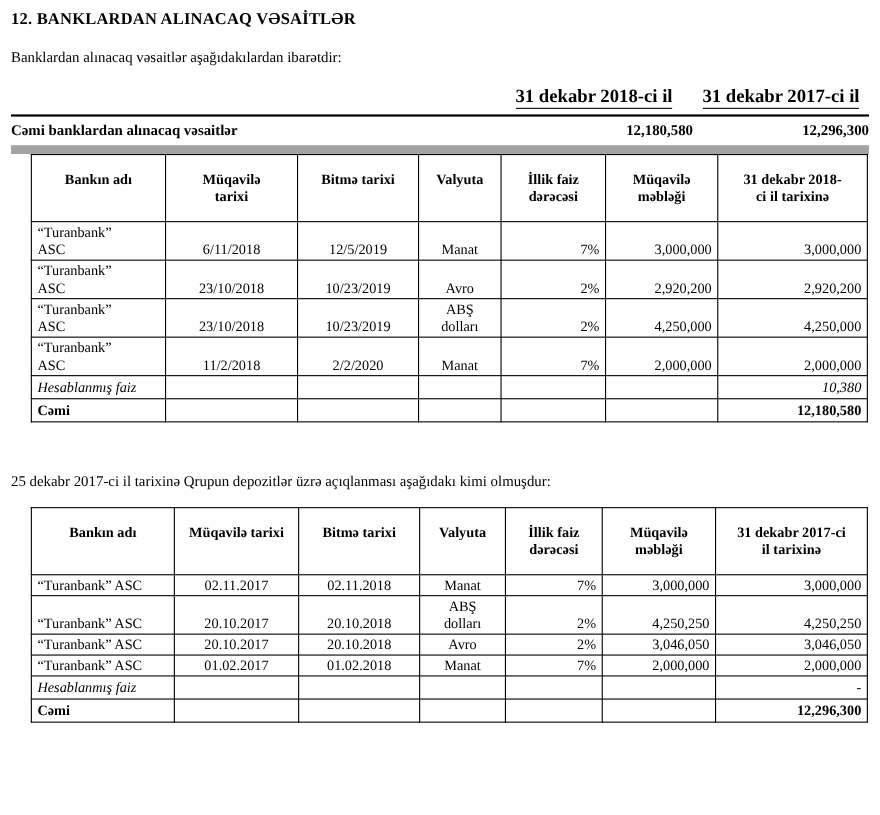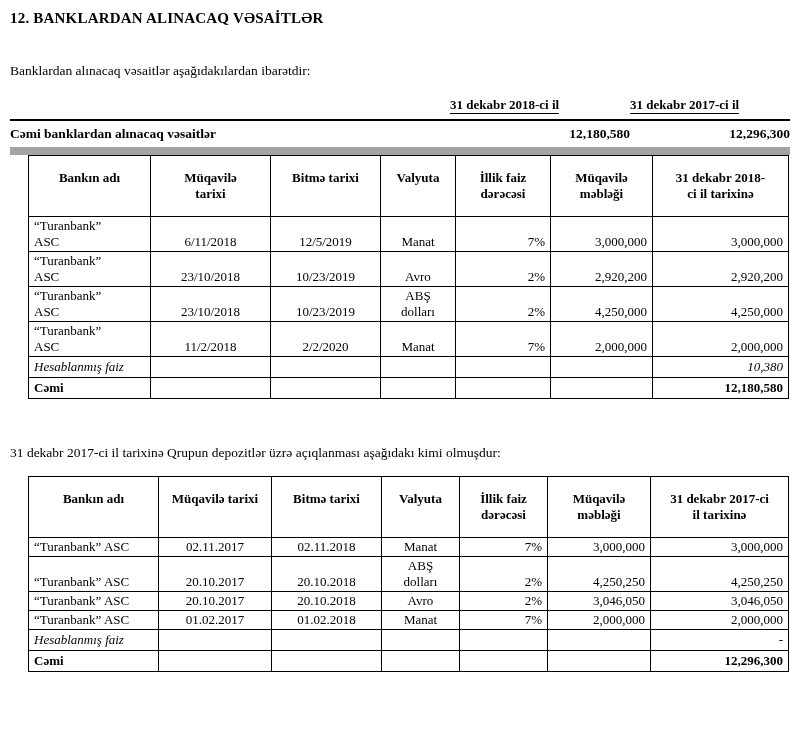--- a/index.html
+++ b/index.html
@@ -9,36 +9,36 @@
     min-height: 741px;
     background: #ffffff;
     color: #000000;
     font-family: "Liberation Serif", serif;
   }
   .page { padding: 6px 10px 10px 10px; }
 
   .title {
     font-size: 15px;
     font-weight: 700;
-    margin: 4px 0 36px 0;
+    margin: 4px 0 17px 0;
     letter-spacing: 0.2px;
   }
   .intro { font-size: 13.5px; margin: 0 0 16px 0; }
 
   
   .summary { width: 780px; border-collapse: collapse; font-size: 13.5px; table-layout: fixed; }
   .summary .sc1 { width: 440px; }
   .summary .sc2 { width: 180px; }
   .summary .sc3 { width: 160px; }
   .summary th {
     font-weight: 700;
-    text-align: left;
+    text-align: center;
     padding: 2px 0 6px 0;
     border-bottom: 1px solid #000;
-    font-size: 13px;
+    font-size: 17px;
   }
   .hu { border-bottom: 1px solid #000; padding-bottom: 1px; white-space: nowrap; }
   .srow td { padding: 13px 0 28px 0; }
   .stotal td {
     font-weight: 700;
     border-top: 2px solid #000;
     border-bottom: 8px solid #a3a3a3;
     padding: 5px 0;
   }
 
@@ -195,21 +195,21 @@
         <td></td>
         <td></td>
         <td></td>
         <td></td>
         <td></td>
         <td class="r b">12,180,580</td>
       </tr>
     </tbody>
   </table>
 
-  <p class="caption caption2">31 dekabr 2017-ci il tarixinə Qrupun depozitlər üzrə açıqlanması aşağıdakı kimi olmuşdur:</p>
+  <p class="caption caption2">25 dekabr 2017-ci il tarixinə Qrupun depozitlər üzrə açıqlanması aşağıdakı kimi olmuşdur:</p>
 
   <table class="grid g17">
     <colgroup>
         <col class="c1">
         <col class="c2">
         <col class="c3">
         <col class="c4">
         <col class="c5">
         <col class="c6">
         <col class="c7">

